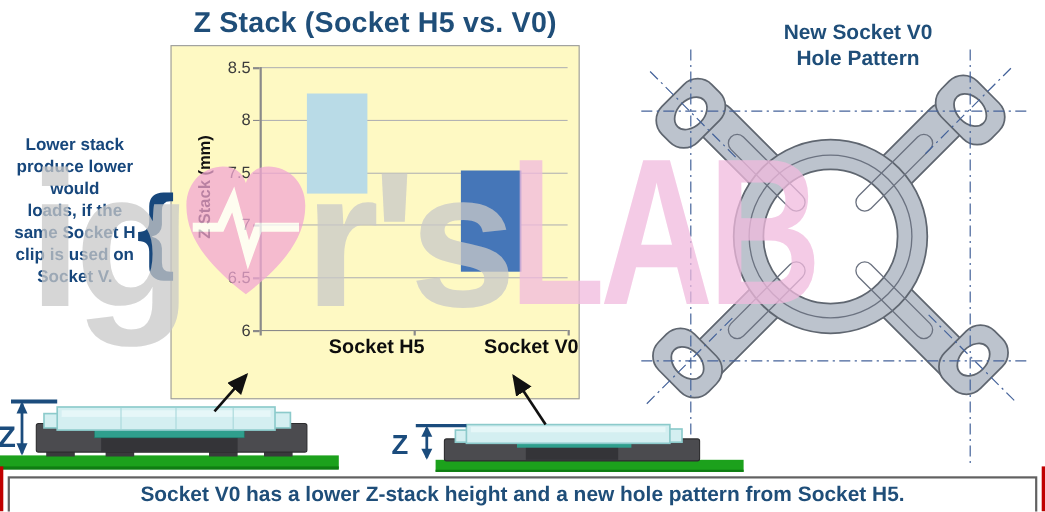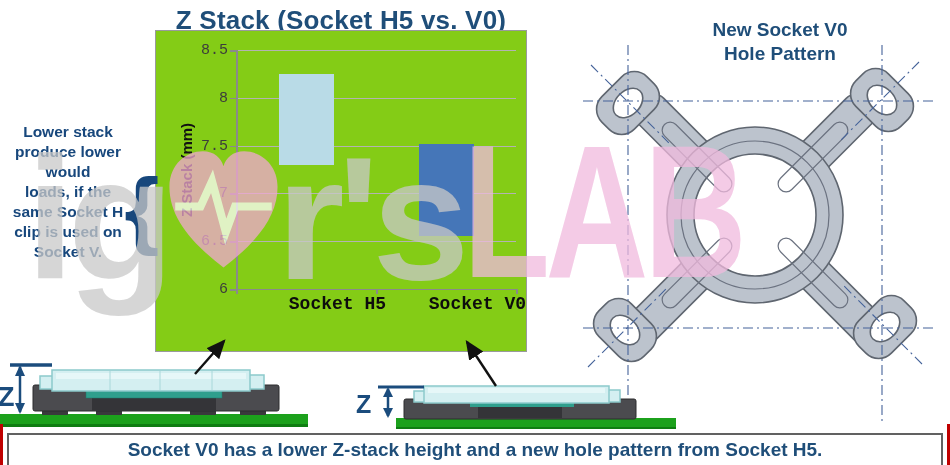--- a/index.html
+++ b/index.html
@@ -9,22 +9,22 @@
     font-family:"Liberation Sans", sans-serif;
   }
   .abs{position:absolute;}
 
   
   #chart-title{
     left:155px;top:5px;width:372px;text-align:center;
     font-size:26px;font-weight:bold;color:#1f4e79;letter-spacing:.2px;
   }
   #chart-box{
-    left:155px;top:30px;width:370px;height:320px;
-    border:1.5px solid #999a9c;background:#84cc16;z-index:5;font-family:Liberation Mono, monospace;
+    left:155px;top:41px;width:370px;height:320px;
+    border:1.5px solid #999a9c;background:#fef9c3;z-index:5;
   }
   #chart-plot{position:absolute;left:0;top:0;width:100%;height:100%;}
   .gridline{position:absolute;height:1px;background:#b3b3b3;}
   .gridline.axisline{background:#8a8a8a;}
   .yaxisline{position:absolute;width:1.5px;background:#8a8a8a;}
   .ytick-label{position:absolute;width:72px;text-align:right;font-size:15px;color:#3c3c3c;}
   .ytick-mark{position:absolute;height:1.5px;width:6px;background:#8a8a8a;}
   .xtick-mark{position:absolute;width:1.5px;height:5px;background:#8a8a8a;}
   .bar{position:absolute;}
   .cat-label{position:absolute;width:160px;text-align:right;font-size:18px;font-weight:bold;color:#0d0d0d;}

